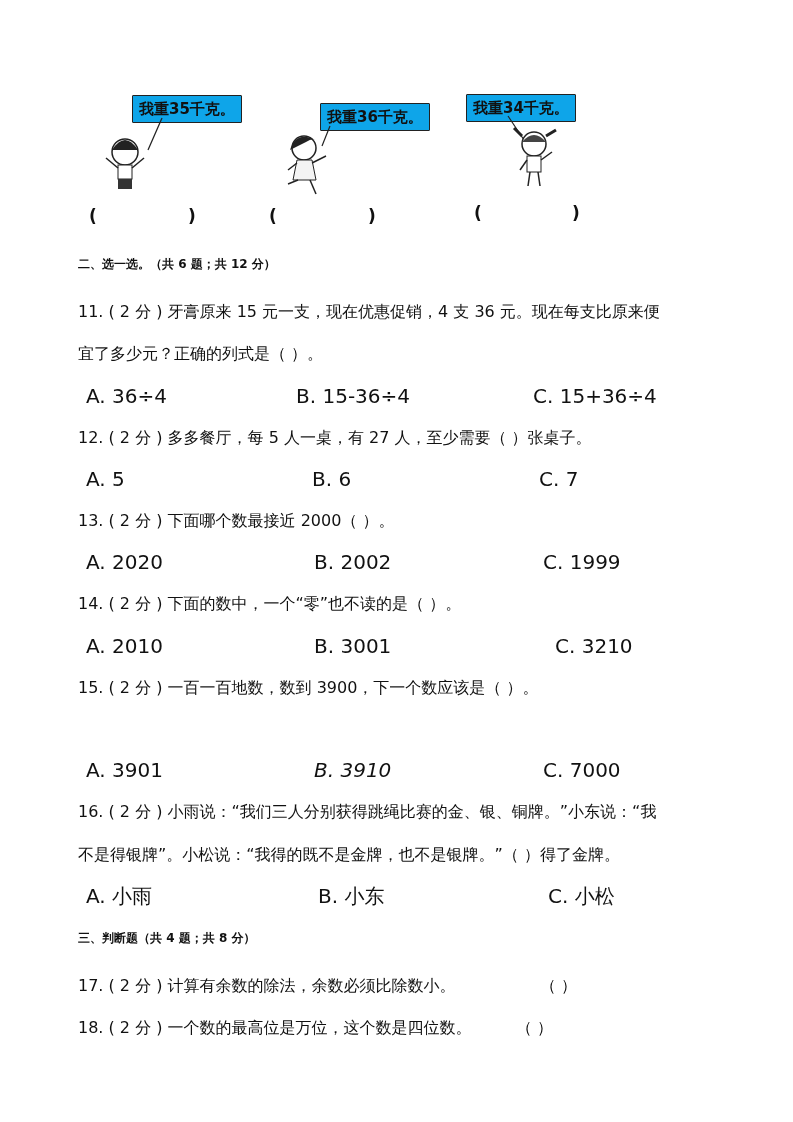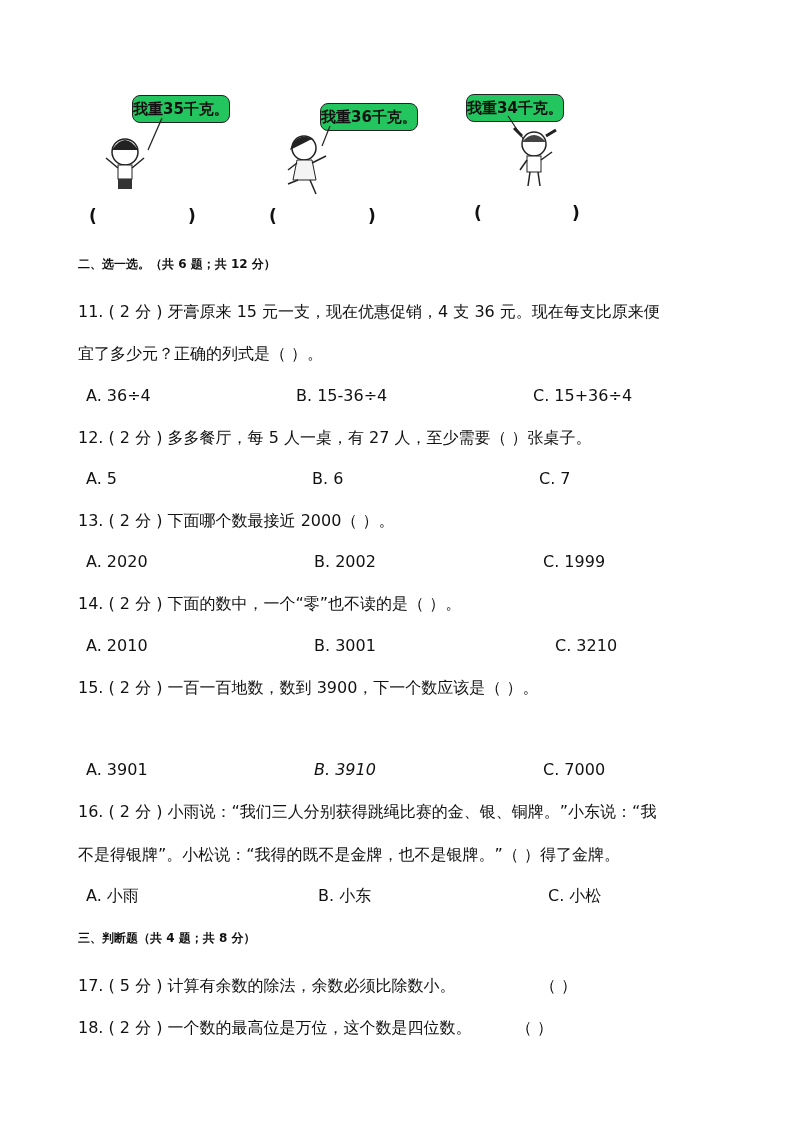--- a/index.html
+++ b/index.html
@@ -1,22 +1,22 @@
 <!DOCTYPE html>
 <html><head>
 <meta charset="utf-8">
 <style>
   html, body { margin: 0; padding: 0; background: #ffffff; }
   body { width: 793px; height: 1122px; position: relative; overflow: hidden;
          font-family: "DejaVu Sans", "Liberation Sans", sans-serif; color: #111; }
   .line { position: absolute; left: 78px; font-size: 16px; line-height: 20px; white-space: nowrap; }
   .heading { font-weight: bold; font-size: 12px; }
-  .opt { position: absolute; font-size: 16px; line-height: 20px; white-space: nowrap; }
-  .bubble { position: absolute; border: 1.5px solid #222; border-radius: 8px; background: #22c55e;
-            font-weight: bold; font-size: 15px; line-height: 22px; padding: 2px 0; white-space: nowrap; }
+  .opt { position: absolute; font-size: 20px; line-height: 20px; white-space: nowrap; }
+  .bubble { position: absolute; border: 1.5px solid #222; border-radius: 1px; background: #0ea5e9;
+            font-weight: bold; font-size: 15px; line-height: 22px; padding: 2px 6px; white-space: nowrap; }
   .paren { position: absolute; font-size: 17px; font-weight: bold; }
   .kid { position: absolute; }
 </style>
 </head>
 <body>
 
 <div>
 
   <div class="bubble" style="left:132px; top:95px;">我重35千克。</div>
   <svg class="kid" style="left:100px; top:110px;" width="80" height="85">
@@ -90,17 +90,17 @@
 <span class="opt" style="left:543px; top:760px;">C. 7000</span>
 
 <div class="line" style="top:802px;">16. ( 2 分 ) 小雨说：“我们三人分别获得跳绳比赛的金、银、铜牌。”小东说：“我</div>
 <div class="line" style="top:845px;">不是得银牌”。小松说：“我得的既不是金牌，也不是银牌。”（    ）得了金牌。</div>
 <span class="opt" style="left:86px; top:886px;">A. 小雨</span>
 <span class="opt" style="left:318px; top:886px;">B. 小东</span>
 <span class="opt" style="left:548px; top:886px;">C. 小松</span>
 
 <div class="line heading" style="top:928px;">三、判断题（共 4 题；共 8 分）</div>
 
-<div class="line" style="top:976px;">17. ( 5 分 ) 计算有余数的除法，余数必须比除数小。</div>
+<div class="line" style="top:976px;">17. ( 2 分 ) 计算有余数的除法，余数必须比除数小。</div>
 <span class="opt" style="left:540px; top:976px; font-size:16px;">（    ）</span>
 
 <div class="line" style="top:1018px;">18. ( 2 分 ) 一个数的最高位是万位，这个数是四位数。</div>
 <span class="opt" style="left:516px; top:1018px; font-size:16px;">（    ）</span>
 
 </body></html>

